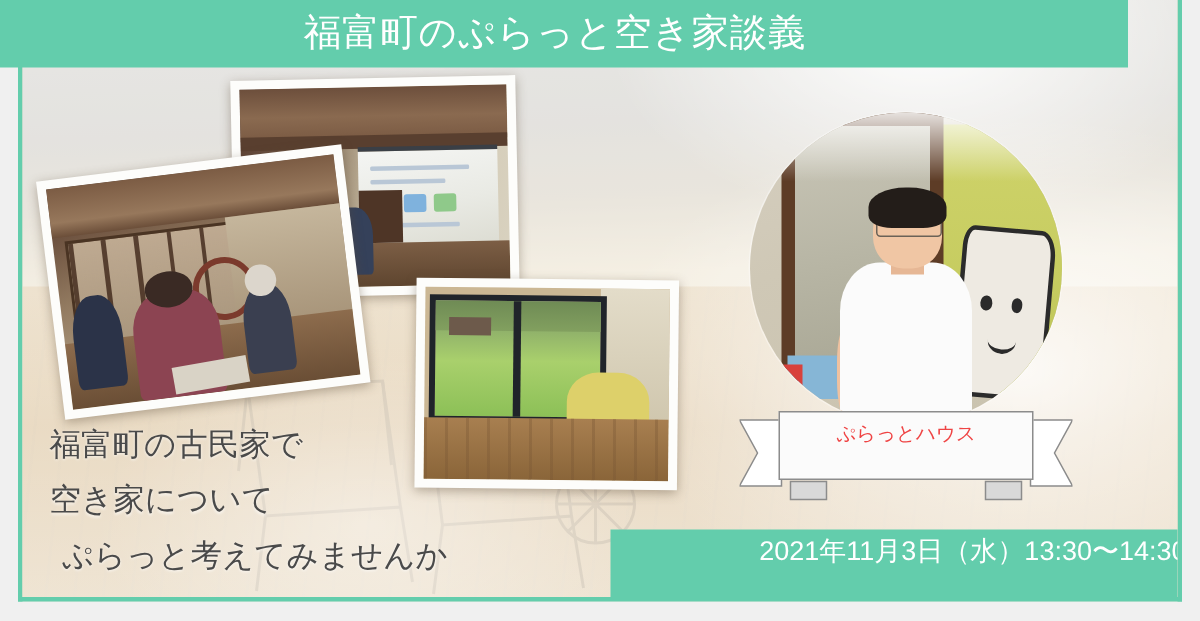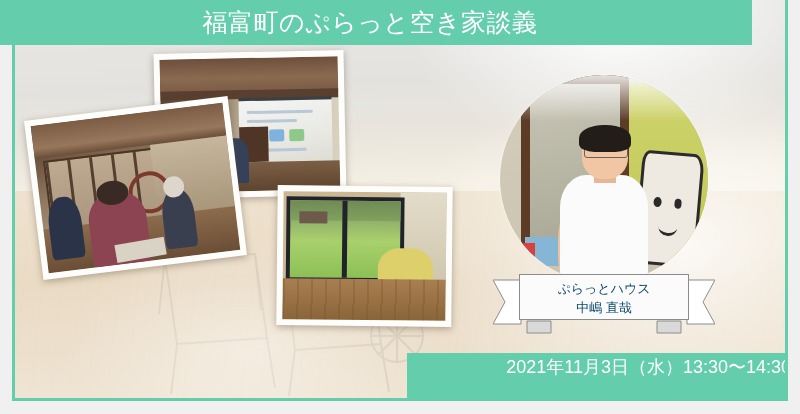--- a/index.html
+++ b/index.html
@@ -368,21 +368,21 @@
     left: 26px; top: 2px;
     width: 170px; height: 46px;
     background: #fbfbfb;
     border: 1px solid #8c8c8c;
     box-sizing: border-box;
     text-align: center;
     padding-top: 4px;
   }
   #nameplate .plate .ln {
     display: block;
-    color: #0c4a6e;
+    color: #ef4444;
     font-size: 13px;
     line-height: 19px;
     white-space: nowrap;
   }
 
   
   #tagline {
     position: absolute;
     left: 18px; top: 278px;
     width: 340px;
@@ -512,24 +512,28 @@
 
     <div id="nameplate">
       <svg class="ribbon-tails" width="222" height="62" viewBox="0 0 222 62">
         <polygon points="0,8 28,8 28,52 0,52 12,30" fill="#ffffff" stroke="#8c8c8c" stroke-width="1"></polygon>
         <polygon points="222,8 194,8 194,52 222,52 210,30" fill="#ffffff" stroke="#8c8c8c" stroke-width="1"></polygon>
         <polygon points="34,49 58,49 58,61 34,61" fill="#d9d9d9" stroke="#8c8c8c" stroke-width="1"></polygon>
         <polygon points="164,49 188,49 188,61 164,61" fill="#d9d9d9" stroke="#8c8c8c" stroke-width="1"></polygon>
       </svg>
       <div class="plate">
         <span class="ln">ぷらっとハウス</span>
-        <span class="ln">中嶋 直哉</span>
       </div>
     </div>
 
+    <div id="tagline">
+      <span class="tl">福富町の古民家で</span>
+      <span class="tl">空き家について</span>
+      <span class="tl indent">ぷらっと考えてみませんか</span>
+    </div>
 
     <div id="date-band">
       <span class="dl">2021年11月3日（水）13:30〜14:30</span>
     </div>
 
   </div>
 
   <div id="title-banner">
     <div id="title-text">福富町のぷらっと空き家談義</div>
   </div>

